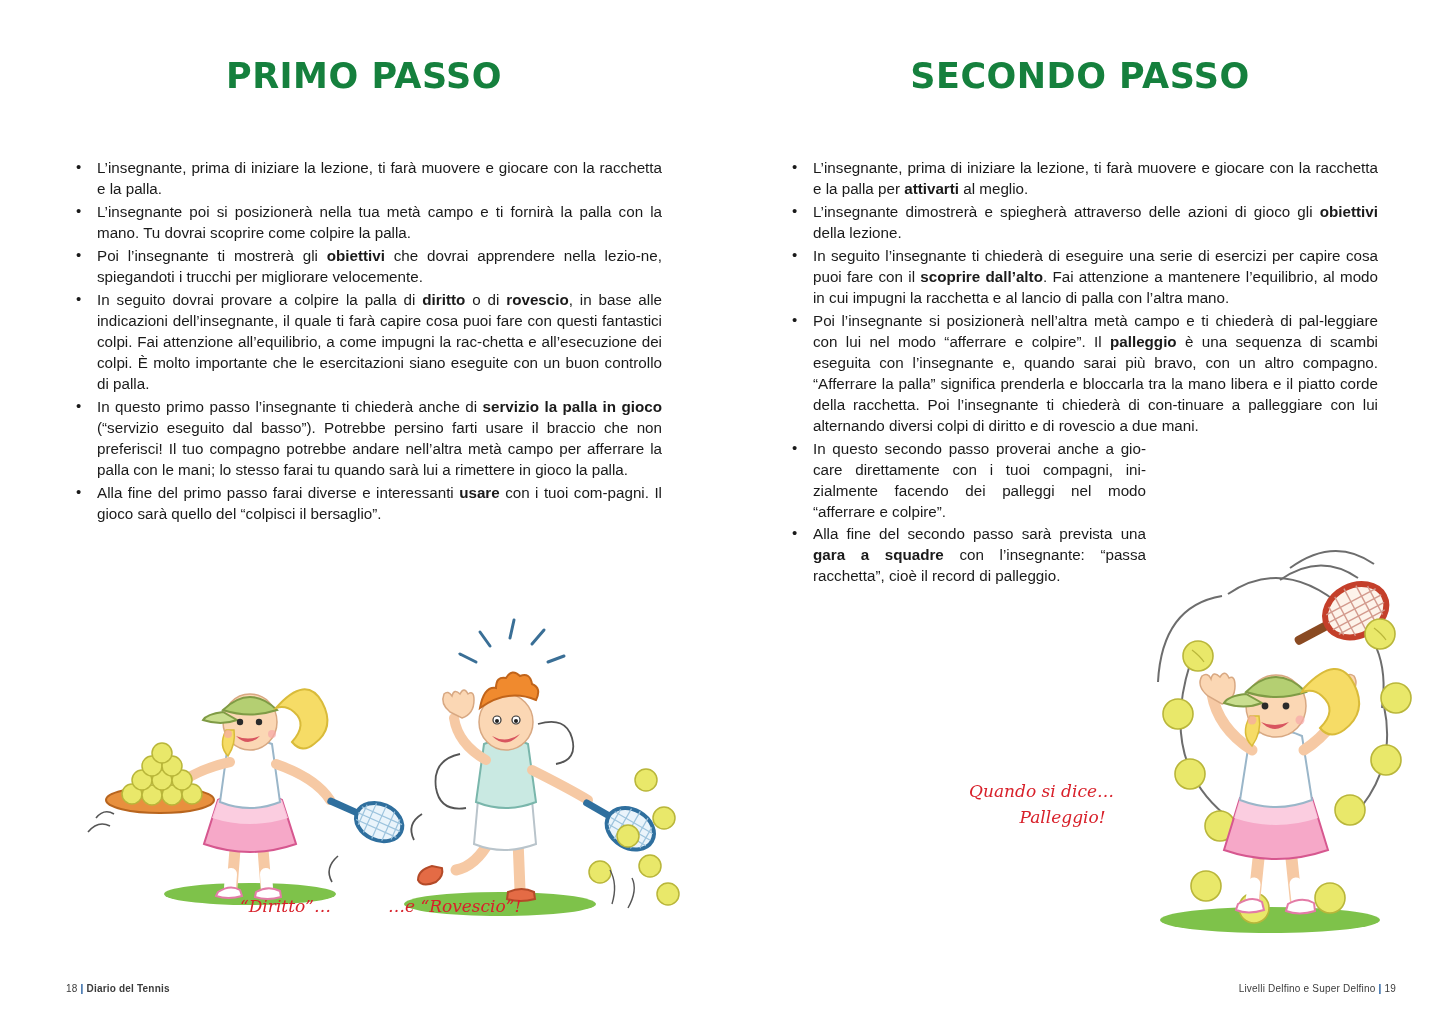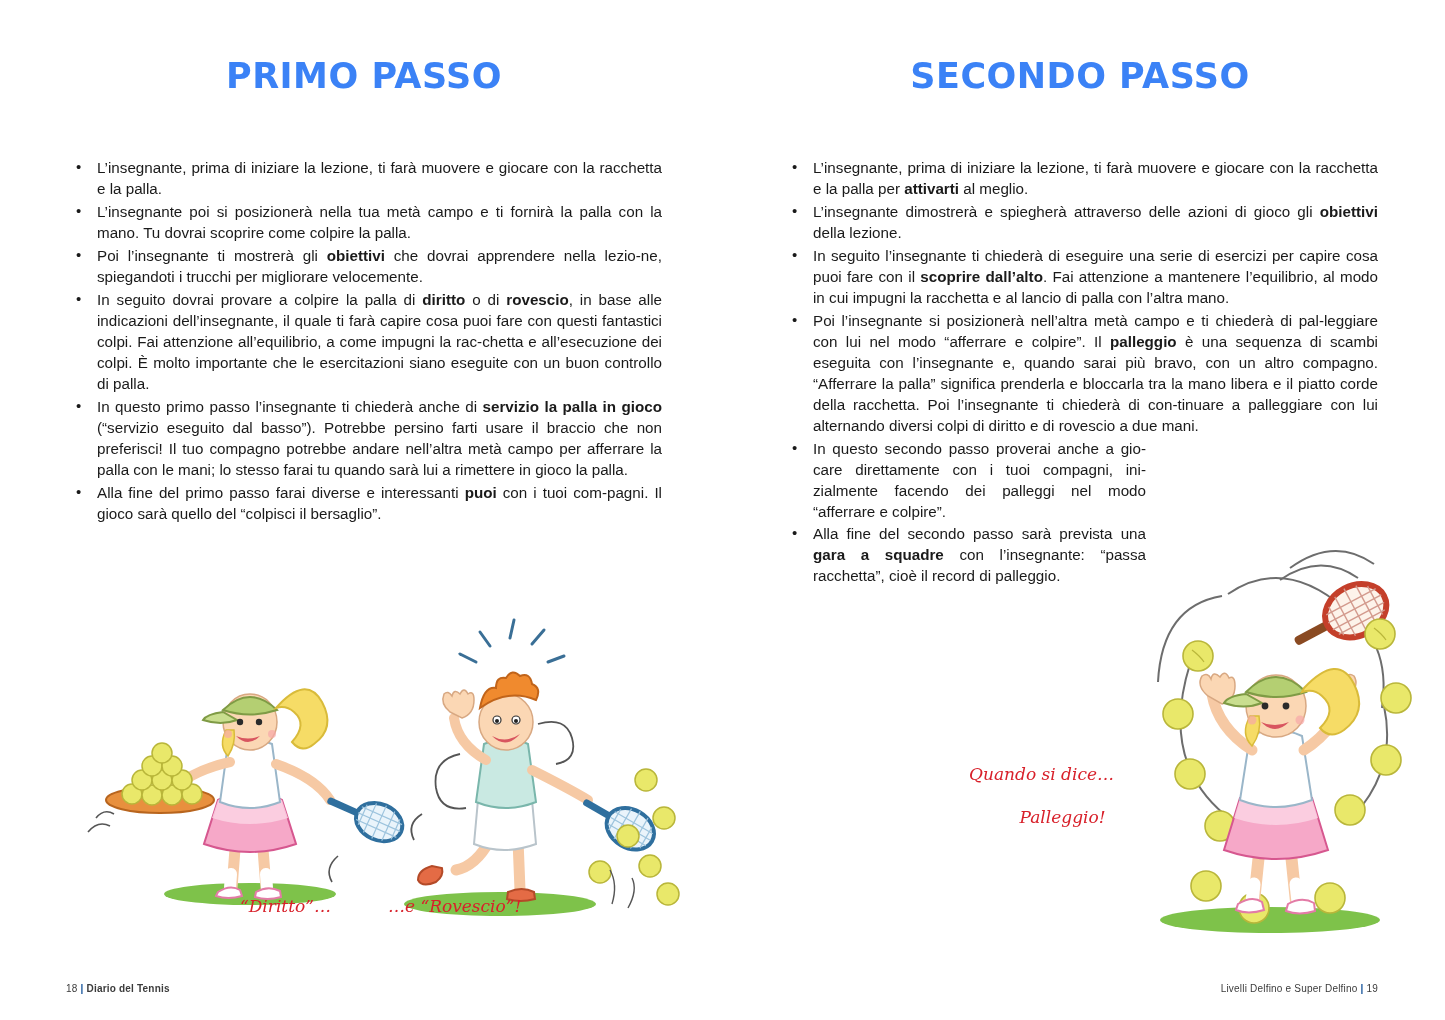--- a/index.html
+++ b/index.html
@@ -25,21 +25,21 @@
     position: relative;
     width: 722px;
     height: 1020px;
     box-sizing: border-box;
   }
   .page-left { padding: 0 60px 0 66px; }
   .page-right { padding: 0 66px 0 60px; }
 
   h1.page-heading {
     font-family: "DejaVu Sans", sans-serif;
-    color: #3b82f6;
+    color: #15803d;
     font-size: 35px;
     font-weight: 800;
     letter-spacing: 0.5px;
     text-align: center;
     margin: 56px 0 0 0;
     text-transform: uppercase;
   }
   .heading-right { text-align: center; }
 
   ul.bullets {
@@ -79,21 +79,21 @@
 
   
   .footer {
     position: absolute;
     bottom: 26px;
     font-size: 10px;
     color: #3b3b3b;
     letter-spacing: 0.2px;
   }
   .footer-left { left: 66px; }
-  .footer-right { right: 66px; text-align: right; }
+  .footer-right { right: 48px; text-align: right; }
   .footer .sep { color: #14539a; font-weight: bold; }
   .footer b { font-weight: bold; }
 
   
   .illus-left {
     position: absolute;
     left: 40px;
     bottom: 66px;
     width: 640px;
     height: 350px;
@@ -115,41 +115,41 @@
     left: 388px;
     bottom: 104px;
   }
   .cap-right {
     position: absolute;
     right: 330px;
     bottom: 190px;
     text-align: center;
     line-height: 1.5;
   }
-  .cap-right span { display: block; margin-top: 17px; }
+  .cap-right span { display: block; }
   .cap-right .l2 { padding-left: 42px; }
 
   svg { display: block; overflow: visible; }
 </style>
 </head>
 <body>
 
 <div class="spread">
 
   <div class="page page-left">
 
     <h1 class="page-heading">PRIMO PASSO</h1>
 
     <ul class="bullets">
       <li>L’insegnante, prima di iniziare la lezione, ti farà muovere e giocare con la racchetta e la palla.</li>
       <li>L’insegnante poi si posizionerà nella tua metà campo e ti fornirà la palla con la mano. Tu dovrai scoprire come colpire la palla.</li>
       <li>Poi l’insegnante ti mostrerà gli <b>obiettivi</b> che dovrai apprendere nella lezio-ne, spiegandoti i trucchi per migliorare velocemente.</li>
       <li>In seguito dovrai provare a colpire la palla di <b>diritto</b> o di <b>rovescio</b>, in base alle indicazioni dell’insegnante, il quale ti farà capire cosa puoi fare con questi fantastici colpi. Fai attenzione all’equilibrio, a come impugni la rac-chetta e all’esecuzione dei colpi. È molto importante che le esercitazioni siano eseguite con un buon controllo di palla.</li>
       <li>In questo primo passo l’insegnante ti chiederà anche di <b>servizio la palla in gioco</b> (“servizio eseguito dal basso”). Potrebbe persino farti usare il braccio che non preferisci! Il tuo compagno potrebbe andare nell’altra metà campo per afferrare la palla con le mani; lo stesso farai tu quando sarà lui a rimettere in gioco la palla.</li>
-      <li>Alla fine del primo passo farai diverse e interessanti <b>puoi</b> con i tuoi com-pagni. Il gioco sarà quello del “colpisci il bersaglio”.</li>
+      <li>Alla fine del primo passo farai diverse e interessanti <b>usare</b> con i tuoi com-pagni. Il gioco sarà quello del “colpisci il bersaglio”.</li>
     </ul>
 
     <div class="illus-left">
       <svg viewBox="0 0 640 350" width="640" height="350" aria-hidden="true">
 
         <ellipse cx="210" cy="290" rx="86" ry="11" fill="#7ec24a"></ellipse>
         <ellipse cx="460" cy="300" rx="96" ry="12" fill="#7ec24a"></ellipse>
 
         <path d="M196 232 l-4 52" stroke="#f6c9a4" stroke-width="11" stroke-linecap="round" fill="none"></path>
         <path d="M222 232 l4 52" stroke="#f6c9a4" stroke-width="11" stroke-linecap="round" fill="none"></path>

